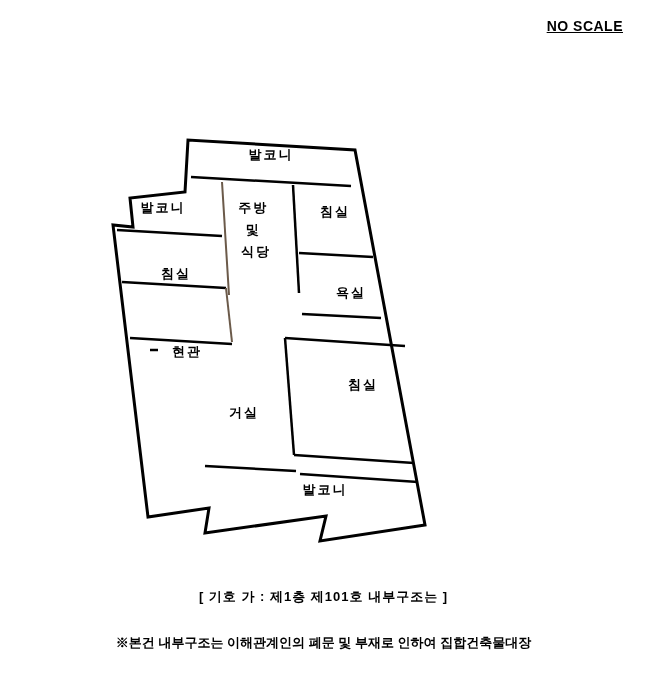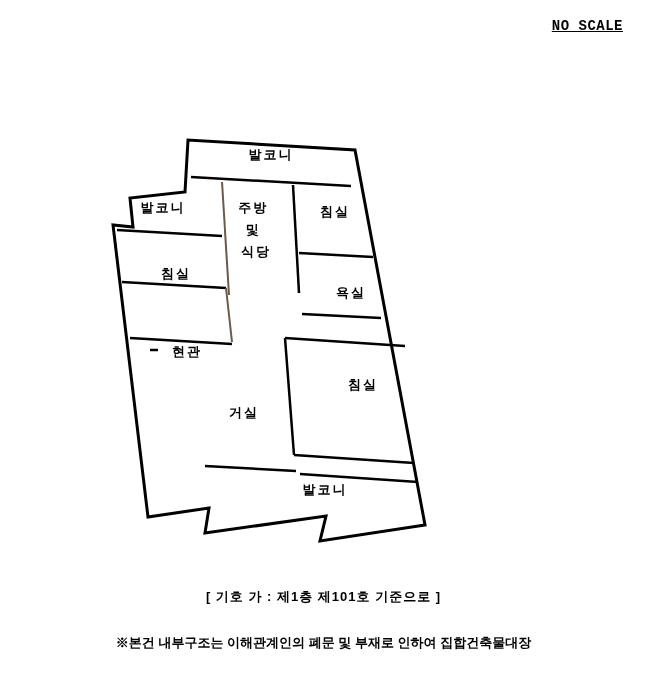--- a/index.html
+++ b/index.html
@@ -17,21 +17,20 @@
   }
   #no-scale {
     position: absolute;
     top: 18px;
     right: 24px;
     font-size: 14px;
     font-weight: bold;
     letter-spacing: 0.5px;
     text-decoration: underline;
     white-space: nowrap;
-    font-family: Liberation Mono, monospace;
   }
   #floorplan-svg {
     position: absolute;
     left: 0;
     top: 50px;
     width: 647px;
     height: 510px;
   }
   .room-label {
     font-family: "Liberation Sans", sans-serif;
@@ -119,17 +118,17 @@
     <text class="room-label" x="335" y="166">침실</text>
     <text class="room-label" x="176" y="228">침실</text>
     <text class="room-label" x="351" y="247">욕실</text>
     <text class="room-label" x="187" y="306">현관</text>
     <text class="room-label" x="363" y="339">침실</text>
     <text class="room-label" x="244" y="367">거실</text>
     <text class="room-label" x="325" y="444">발코니</text>
   </g>
 </svg>
 
-<div id="caption">[  기호 가 :  제1층 제101호 기준으로  ]</div>
+<div id="caption">[  기호 가 :  제1층 제101호 내부구조는  ]</div>
 
 <div id="note">
   <span class="note-line">※본건 내부구조는 이해관계인의 폐문 및 부재로 인하여 집합건축물대장</span>
 </div>
 
 </body></html>

